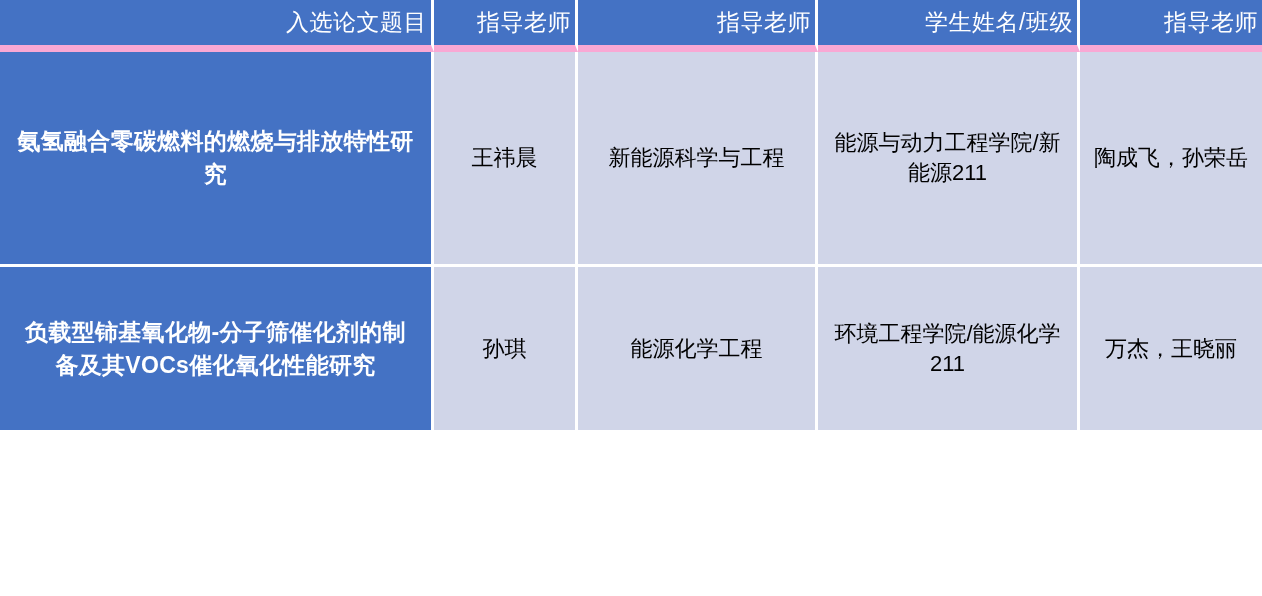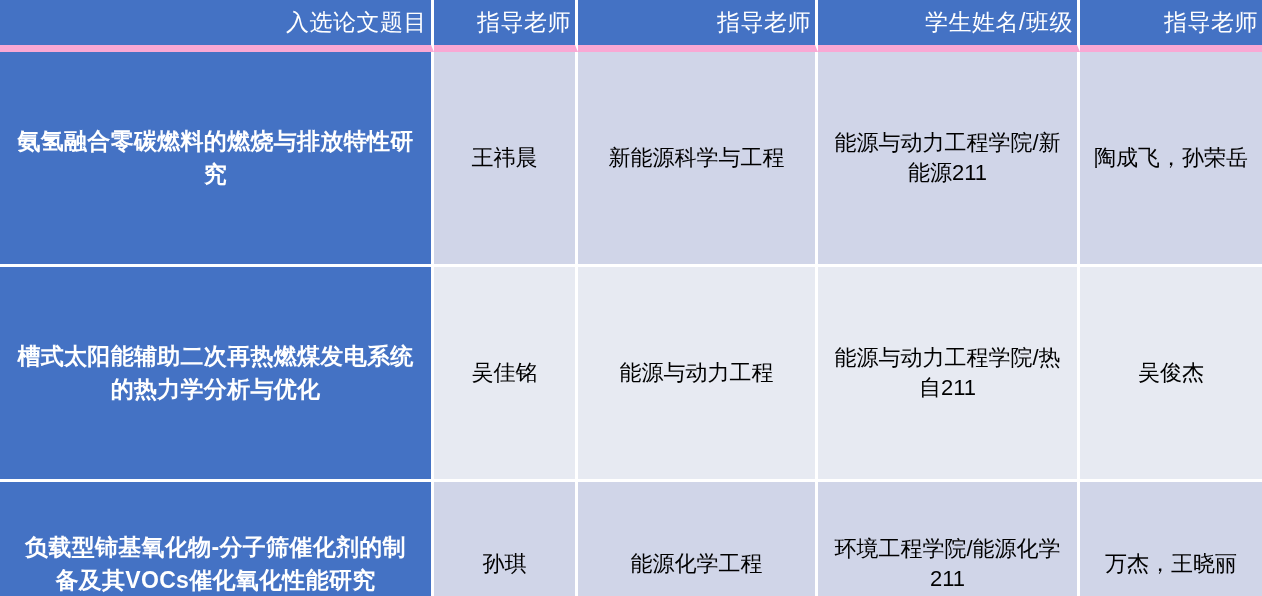--- a/index.html
+++ b/index.html
@@ -105,27 +105,20 @@
       </tr>
     </thead>
     <tbody>
       <tr class="row-1 tone-dark">
         <td class="title-cell">氨氢融合零碳燃料的燃烧与排放特性研究</td>
         <td class="data-cell">王祎晨</td>
         <td class="data-cell">新能源科学与工程</td>
         <td class="data-cell">能源与动力工程学院/新能源211</td>
         <td class="data-cell last-col">陶成飞，孙荣岳</td>
       </tr>
-      <tr class="row-2 tone-light">
-        <td class="title-cell">槽式太阳能辅助二次再热燃煤发电系统的热力学分析与优化</td>
-        <td class="data-cell">吴佳铭</td>
-        <td class="data-cell">能源与动力工程</td>
-        <td class="data-cell">能源与动力工程学院/热自211</td>
-        <td class="data-cell last-col">吴俊杰</td>
-      </tr>
       <tr class="row-3 tone-dark">
         <td class="title-cell">负载型铈基氧化物-分子筛催化剂的制备及其VOCs催化氧化性能研究</td>
         <td class="data-cell">孙琪</td>
         <td class="data-cell">能源化学工程</td>
         <td class="data-cell">环境工程学院/能源化学211</td>
         <td class="data-cell last-col">万杰，王晓丽</td>
       </tr>
     </tbody>
   </table>
 </div>

